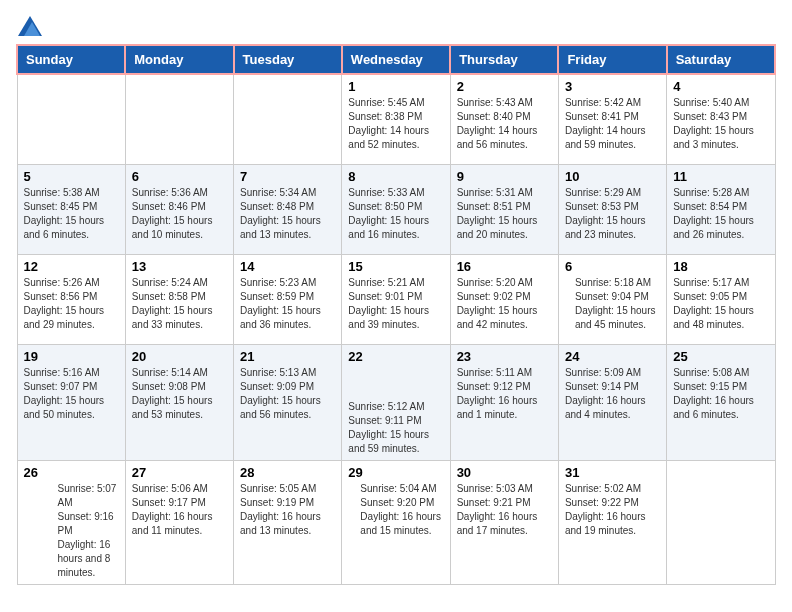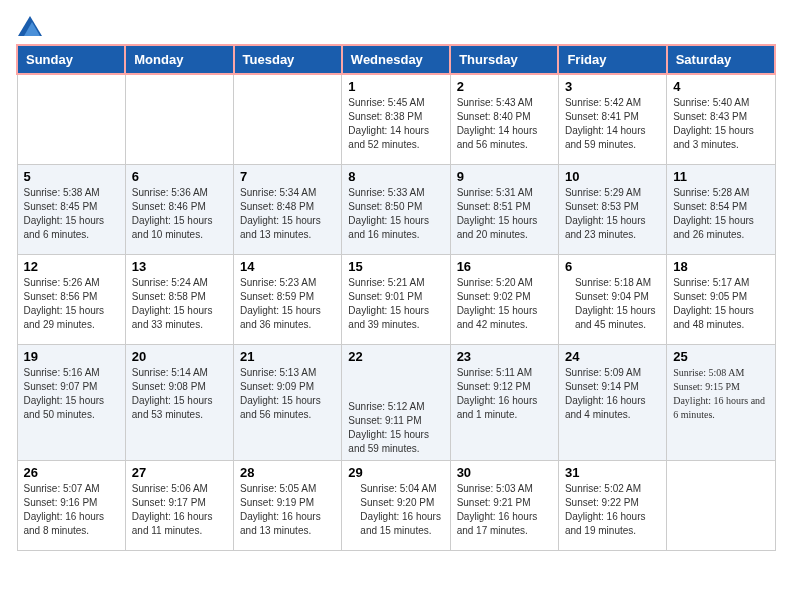--- a/index.html
+++ b/index.html
@@ -276,29 +276,29 @@
 Daylight: 16 hours and 1 minute.</div>
         </td>
         <td>
           <span class="day-number">24</span>
           <div class="day-info" style="white-space: pre-line;">Sunrise: 5:09 AM
 Sunset: 9:14 PM
 Daylight: 16 hours and 4 minutes.</div>
         </td>
         <td>
           <span class="day-number">25</span>
-          <div class="day-info" style="white-space: pre-line; font-family: Liberation Serif, serif;">Sunrise: 5:08 AM
+          <div class="day-info" style="white-space: pre-line;">Sunrise: 5:08 AM
 Sunset: 9:15 PM
 Daylight: 16 hours and 6 minutes.</div>
         </td>
       </tr>
       <tr class="row-white">
         <td>
           <span class="day-number">26</span>
-          <div class="day-info" style="white-space: pre-line;">Sunrise: 5:07 AM
+          <div class="day-info" style="white-space: pre-line; margin-left: 34px;">Sunrise: 5:07 AM
 Sunset: 9:16 PM
 Daylight: 16 hours and 8 minutes.</div>
         </td>
         <td>
           <span class="day-number">27</span>
           <div class="day-info" style="white-space: pre-line;">Sunrise: 5:06 AM
 Sunset: 9:17 PM
 Daylight: 16 hours and 11 minutes.</div>
         </td>
         <td>

